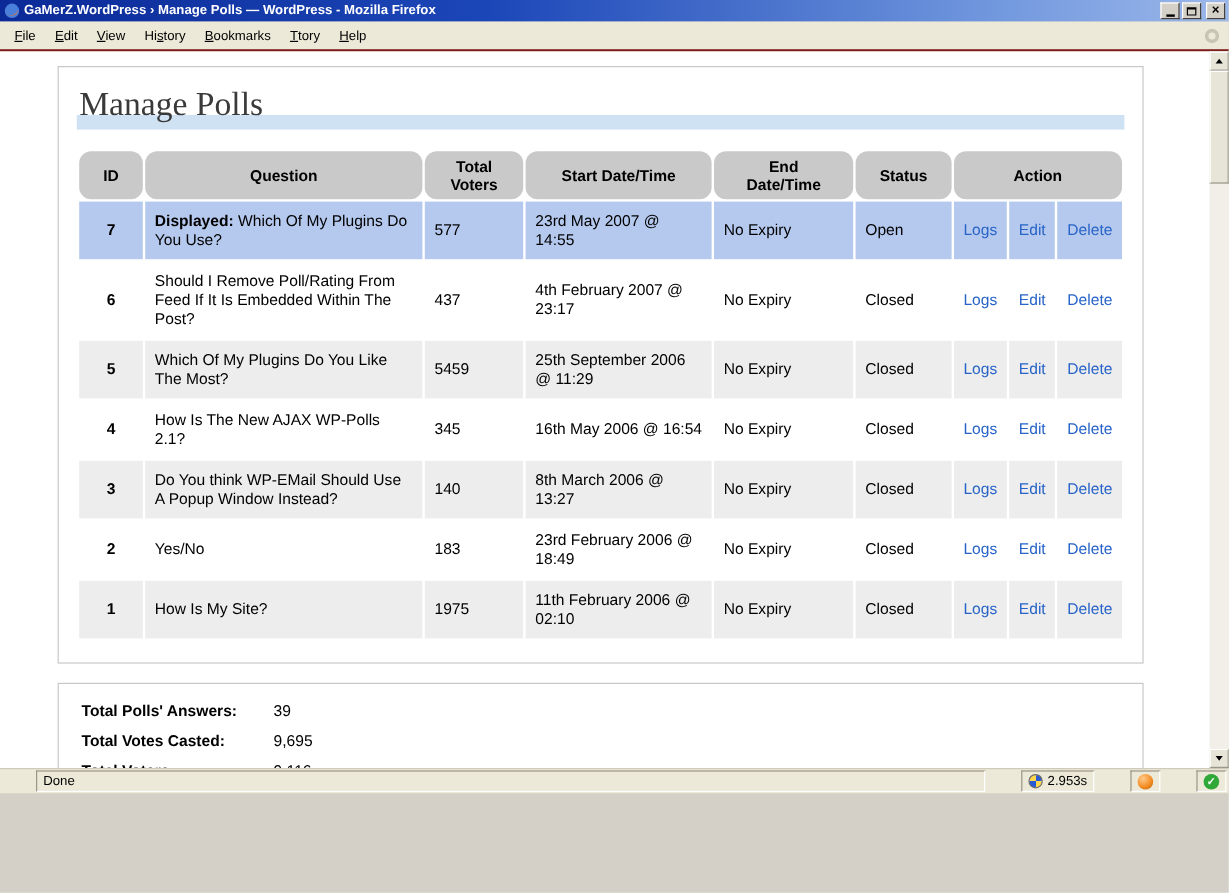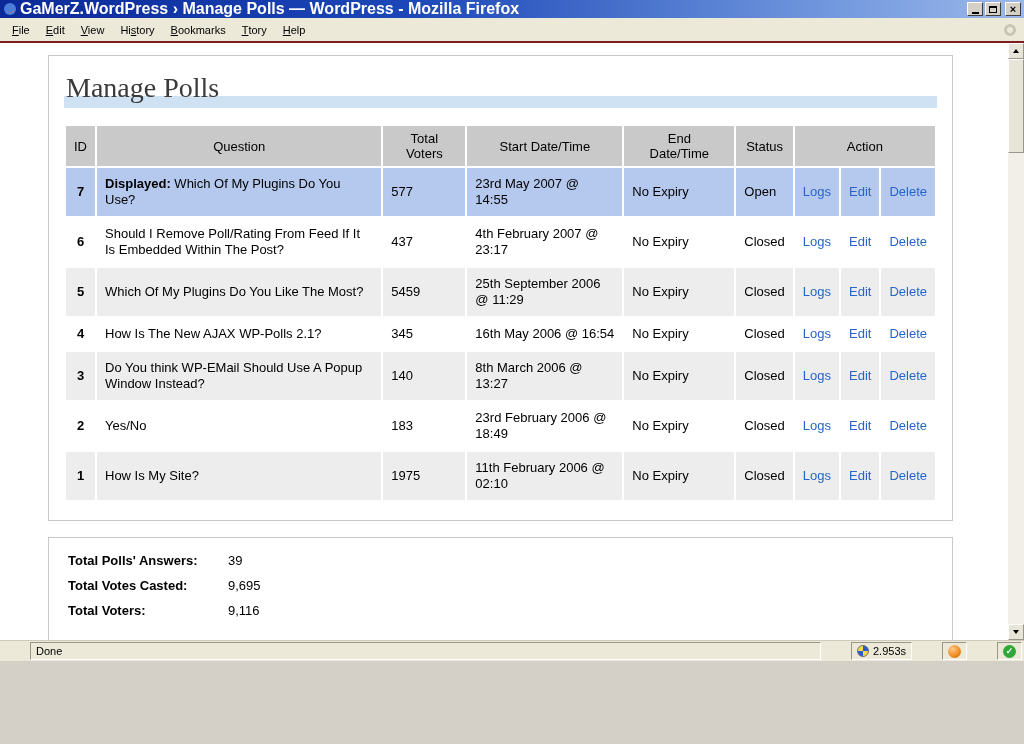--- a/index.html
+++ b/index.html
@@ -11,21 +11,21 @@
   }
 
   
   .titlebar {
     height:18px; display:flex; align-items:center; gap:3px;
     padding:1px 3px;
     background:linear-gradient(90deg,#0b2a97 0%,#1c47b8 40%,#6f96dd 80%,#9cb8ea 100%);
   }
   .titlebar .app-icon { width:14px; height:14px; flex:0 0 auto; }
   .titlebar .title-text {
-    flex:1; color:#fff; font-weight:bold; font-size:16px;
+    flex:1; color:#fff; font-weight:bold; font-size:11px;
     white-space:nowrap; overflow:hidden;
   }
   .win-btns { display:flex; gap:2px; }
   .win-btn {
     width:16px; height:14px; padding:0;
     background:#d4d0c8; border:1px solid;
     border-color:#fff #404040 #404040 #fff;
     display:flex; align-items:center; justify-content:center;
     font-size:11px; line-height:1; font-weight:bold;
   }
@@ -73,22 +73,22 @@
     font-family:"Liberation Serif", serif; font-weight:normal;
     font-size:28px; line-height:36px; color:#3a3a3a;
     margin:8px 0 16px; padding:0 0 2px 2px;
     background:linear-gradient(to top, var(--heading_bar,#cfe2f4) 0, var(--heading_bar,#cfe2f4) 12px, transparent 12px);
   }
 
   table.polls {
     width:100%; border-collapse:separate; border-spacing:2px; font-size:13px; color:#000;
   }
   table.polls th {
-    background:var(--header_bg,#c9c9c9); font-weight:normal; text-align:center;
-    vertical-align:middle; padding:5px 8px; line-height:15px;
+    background:var(--header_bg,#c9c9c9); font-weight:bold; text-align:center;
+    vertical-align:middle; padding:5px 20px; line-height:15px;border-radius:10px;
   }
   table.polls th .narrow { display:block; width:76px; margin:0 auto; }
   table.polls td { background:#fff; padding:8px; vertical-align:middle; line-height:16px; }
   tr.alt td { background:var(--alt_row,#ededed); }
   tr.hl  td { background:var(--highlight_row,#b5c9ee); }
   td.c-id { text-align:center; font-weight:bold; padding:8px 4px; }
   td.c-voters { padding-left:12px; }
   td.c-act { text-align:center; padding:8px 4px; }
   a { color:var(--link,#2864c8); text-decoration:none; }
 

